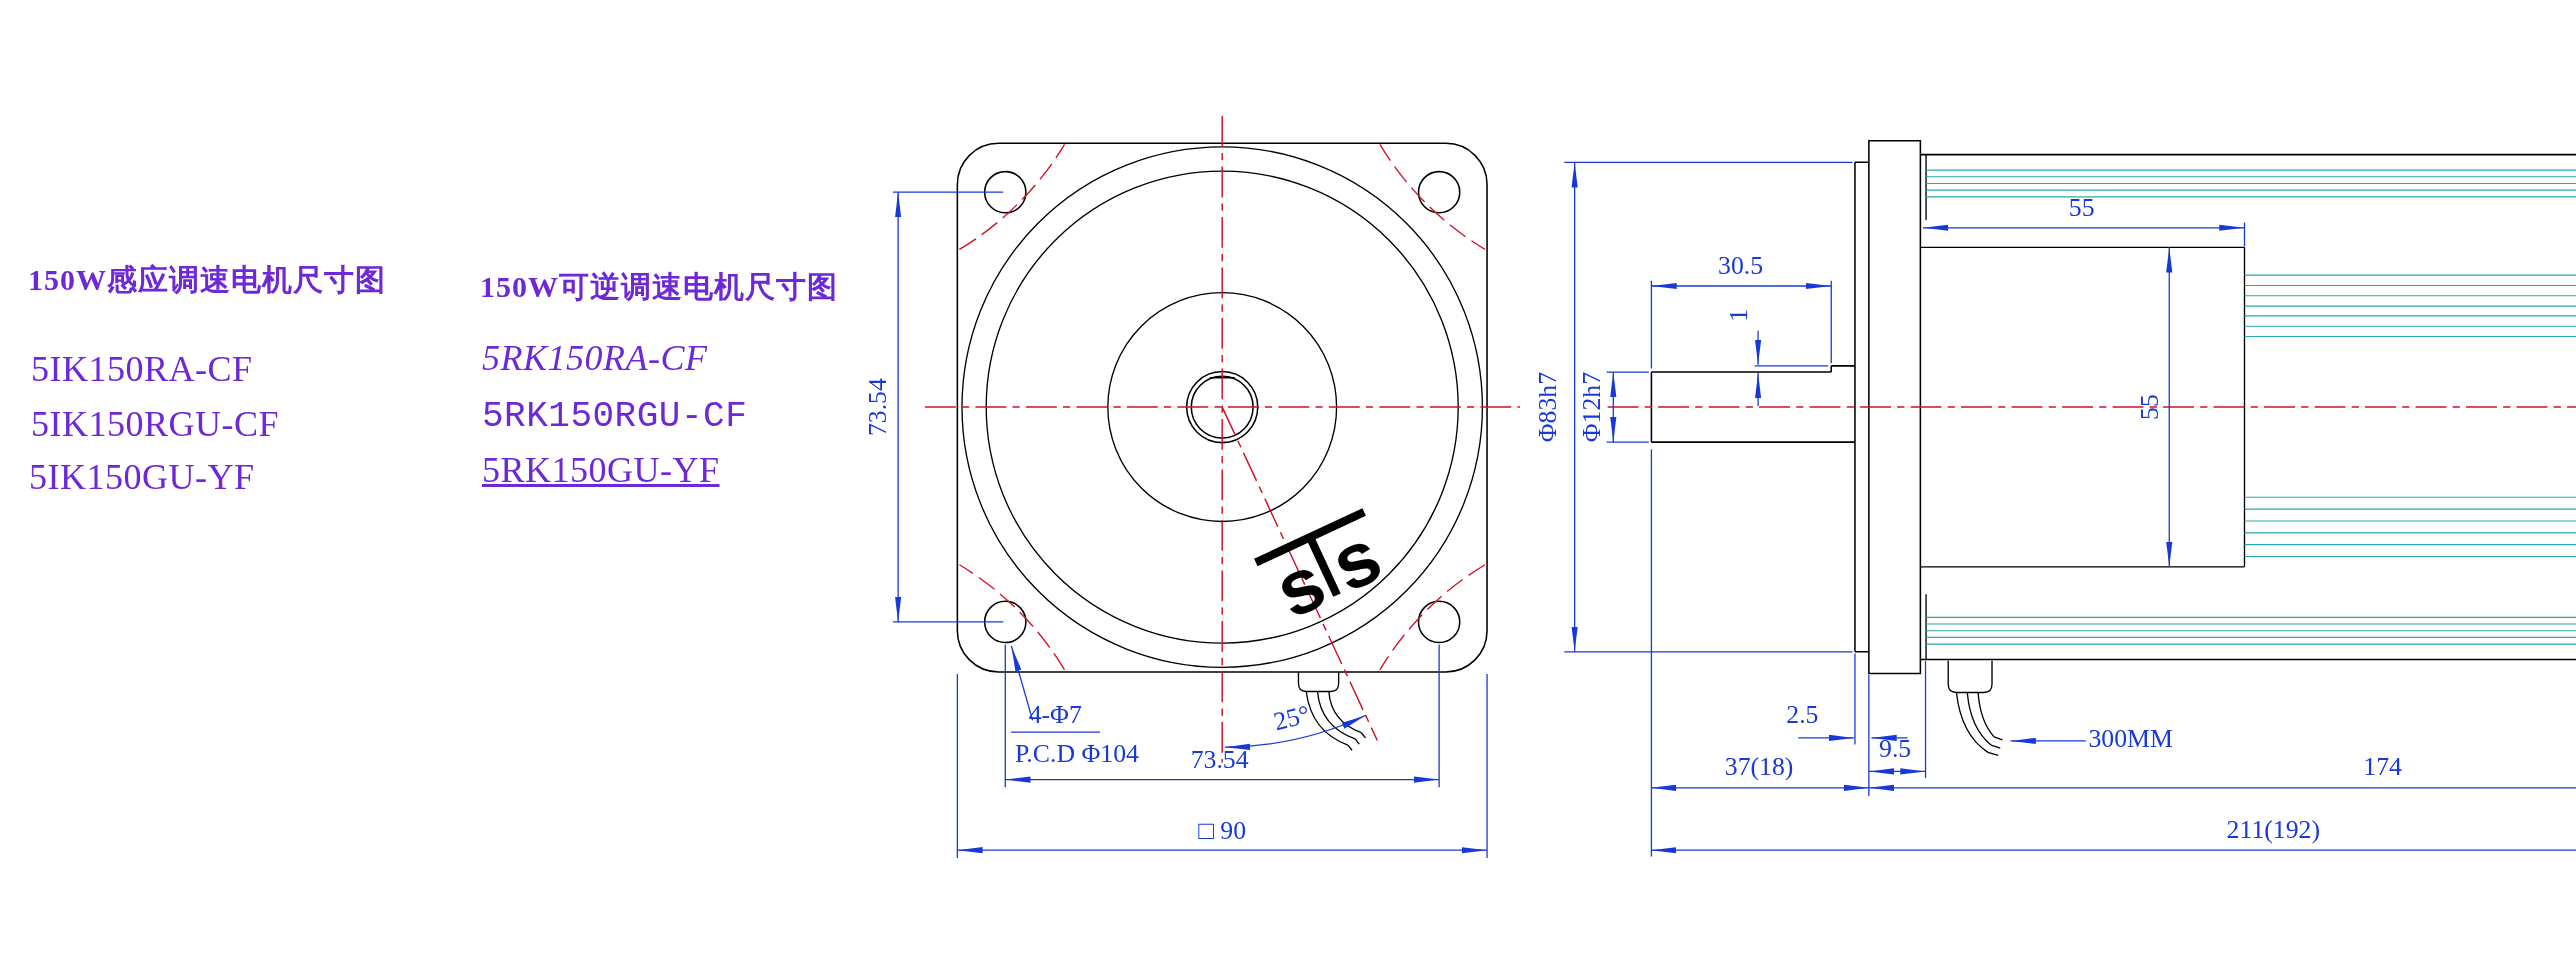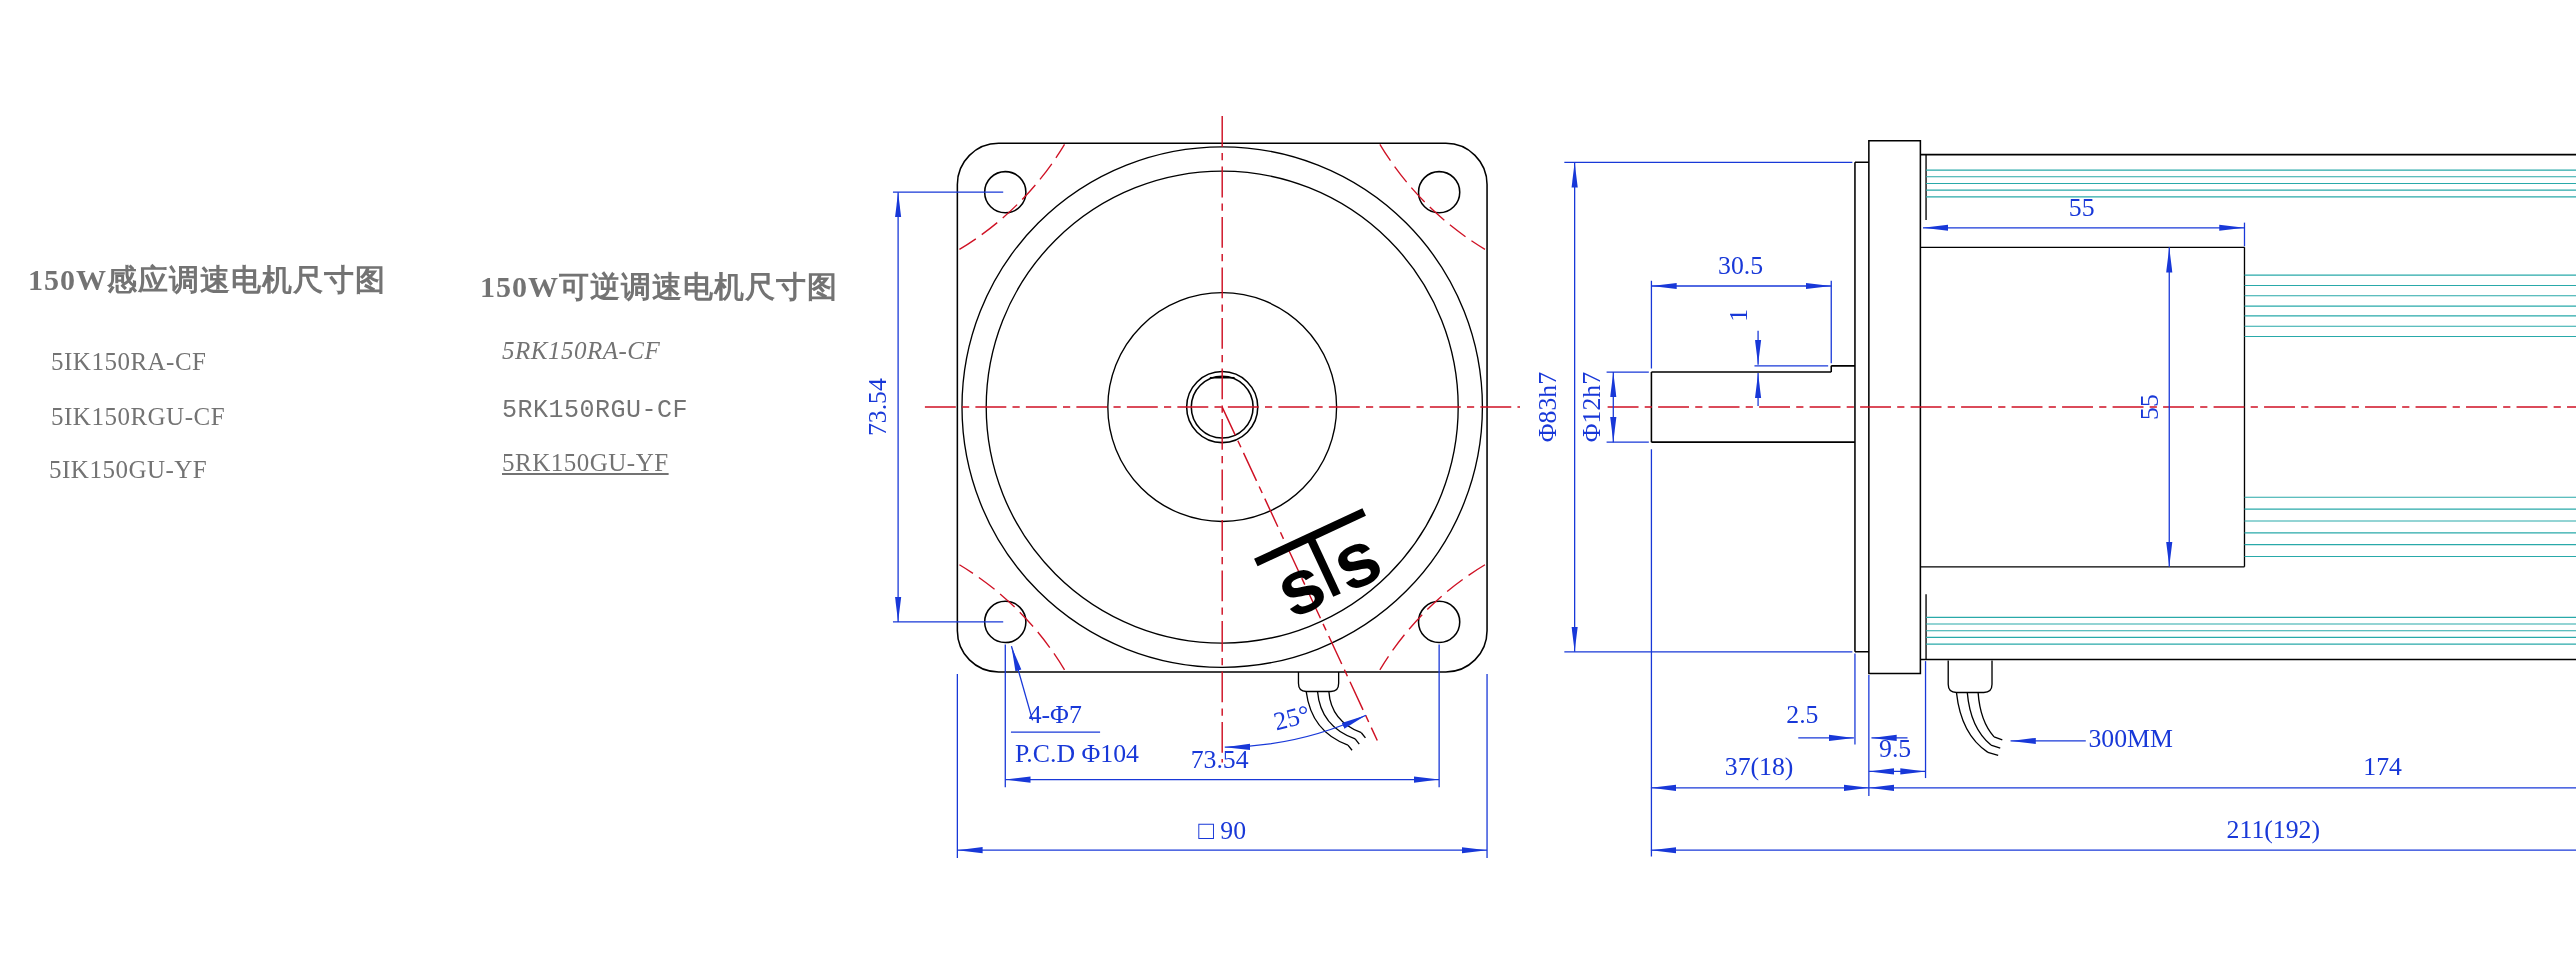--- a/index.html
+++ b/index.html
@@ -1,20 +1,20 @@
 <!DOCTYPE html>
 <html style="font-size:8.2px"><head>
 <meta charset="utf-8">
 <style>
   html,body{margin:0;padding:0;background:#ffffff;}
   #canvas{position:relative;width:2937px;height:977px;background:#ffffff;overflow:hidden;
           font-family:"Liberation Serif",serif;}
-  .panel-text{position:absolute;color:#737373;white-space:nowrap;}
+  .panel-text{position:absolute;color:#6d28d9;white-space:nowrap;}
   .title{font-size:30px;font-weight:700;letter-spacing:1px;}
-  .model{font-size:25px;font-weight:400;letter-spacing:0.5px;margin-left:20px;}
+  .model{font-size:36px;font-weight:400;letter-spacing:0.5px;}
   svg text{font-family:"Liberation Serif",serif;}
   .dimtxt{fill:#1838d8;font-size:50px;}
   .k{stroke:#000000;fill:none;}
   .b{stroke:#1838d8;fill:none;}
   .r{stroke:#cf1124;fill:none;}
   .t{stroke:#29a9a9;fill:none;}
   .logo-s{fill:#000;font-family:"Liberation Sans",sans-serif;font-weight:700;font-size:150px;}
 </style>
 </head>
 <body>

